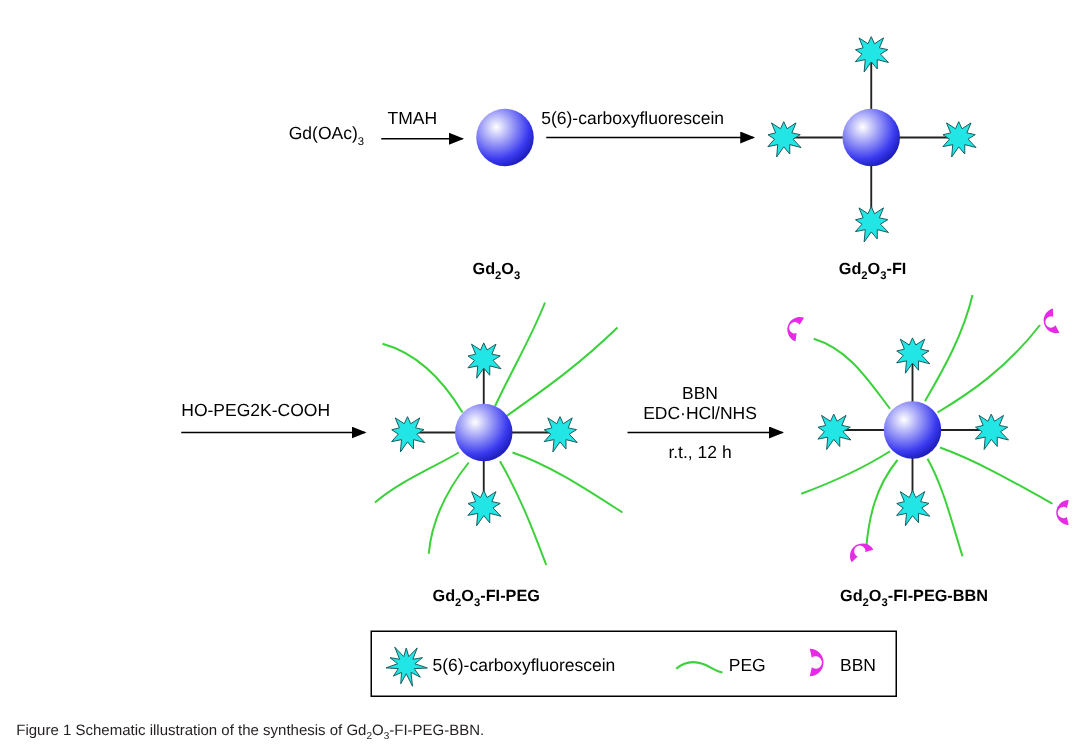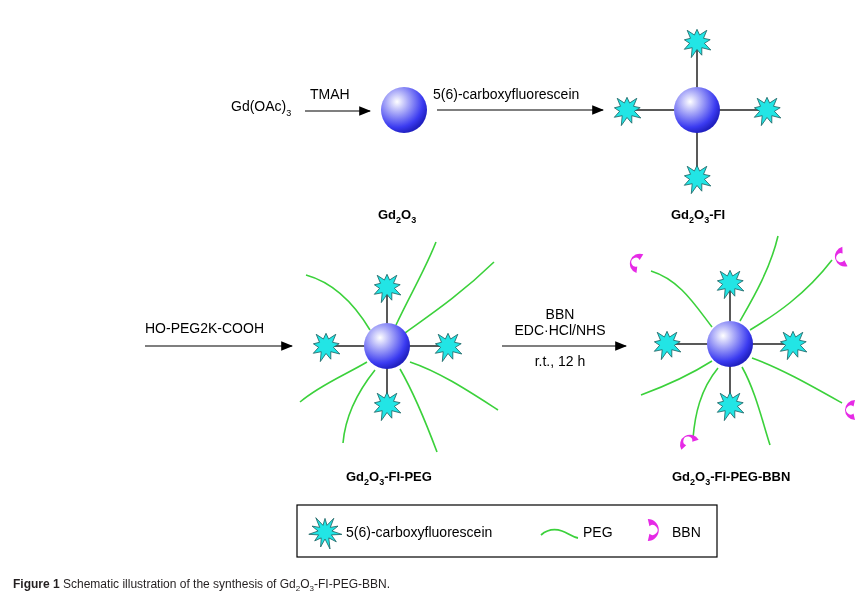--- a/index.html
+++ b/index.html
@@ -4,21 +4,21 @@
 <style>
   html, body { margin:0; padding:0; background:#ffffff; }
   body { width:868px; height:599px; position:relative; overflow:hidden;
          font-family:"Liberation Sans", sans-serif; color:#000; }
   svg#scheme { position:absolute; left:0; top:0; }
   .lbl { font-family:"Liberation Sans", sans-serif; font-size:14px; fill:#000; }
   .bold { font-weight:bold; font-size:13px; }
   .sub { font-size:9px; }
   #caption { position:absolute; left:13px; top:577px; font-family:"Liberation Sans", sans-serif;
              font-size:12px; color:#231f20; white-space:nowrap; }
-  #caption .fig { font-weight:bold; }
+  #caption .fig { font-weight:normal; }
   #caption sub { font-size:8px; }
 </style>
 </head>
 <body>
 
 <svg id="scheme" width="868" height="599" viewBox="0 0 868 599">
   <defs>
     <radialGradient id="sphereGrad" cx="35%" cy="32%" r="70%">
       <stop offset="0%" stop-color="#ffffff"></stop>
       <stop offset="35%" stop-color="#a8a8f8"></stop>

